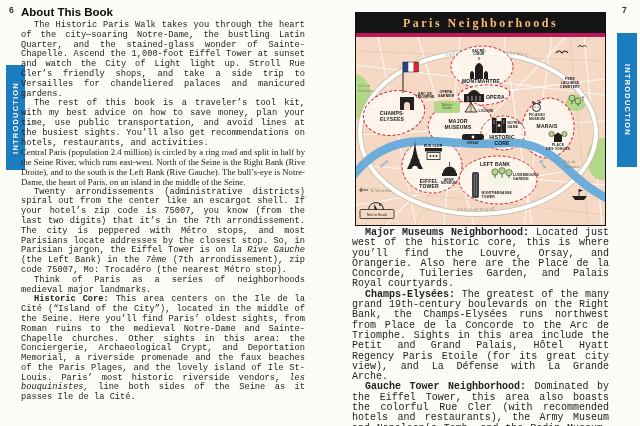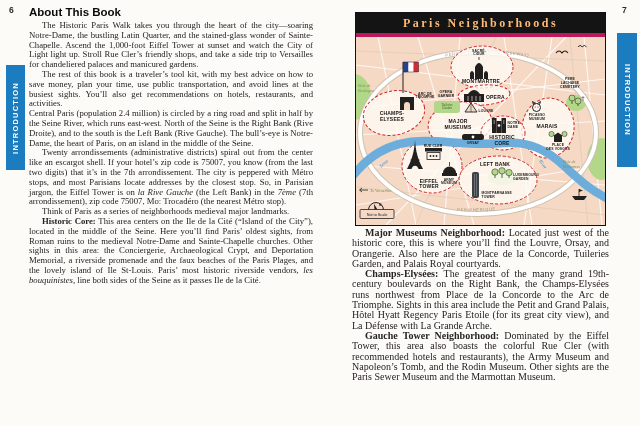--- a/index.html
+++ b/index.html
@@ -13,31 +13,31 @@
 
   .tab{position:absolute;background:var(--tab-blue,#1b7cc0);color:#fff;
        display:flex;align-items:center;justify-content:center;}
   .tab span{font-family:"Liberation Sans",sans-serif;font-weight:bold;font-size:7.5px;
        letter-spacing:1.2px;writing-mode:vertical-rl;white-space:nowrap;}
   #tab-left{left:6px;top:65px;width:19px;height:105px;}
   #tab-left span{transform:rotate(180deg);}
   #tab-right{left:617px;top:33px;width:20px;height:134px;}
 
   .col{position:absolute;color:#262323;}
-  #col-left{left:29px;top:6px;width:284px;}
+  #col-left{left:21px;top:6px;width:284px;}
   #col-right{left:352px;top:228px;width:257px;}
 
   .section-heading{font-family:"Liberation Sans",sans-serif;font-weight:bold;
        font-size:11.5px;color:#0b0b0b;margin:0 0 3px 0;}
   #section-neighborhood .section-heading{margin-top:7px;}
 
   .para{margin:0;text-align:justify;font-size:8.7px;line-height:9.8px;color:#262323;
         hyphens:auto;}
   #col-right .para{font-size:10px;line-height:10.3px;}
-  .para.ind{text-indent:13px;}
+  .para.ind{text-indent:13px;font-family:Liberation Mono, monospace;}
   .it{font-style:italic;}
   .bd{font-weight:bold;}
 
   #map-frame{position:absolute;left:355px;top:12px;width:249px;border:1.5px solid #111;
         background:var(--map-bg,#f5d9c5);}
   #map-title{height:20px;background:var(--title-bar-bg,#141414);color:#fdba74;
         font-family:Liberation Serif, serif;font-weight:bold;font-size:12px;
         letter-spacing:2.5px;display:flex;align-items:center;justify-content:center;
         border-bottom:4px solid #be185d;}
   #map-svg{display:block;}

